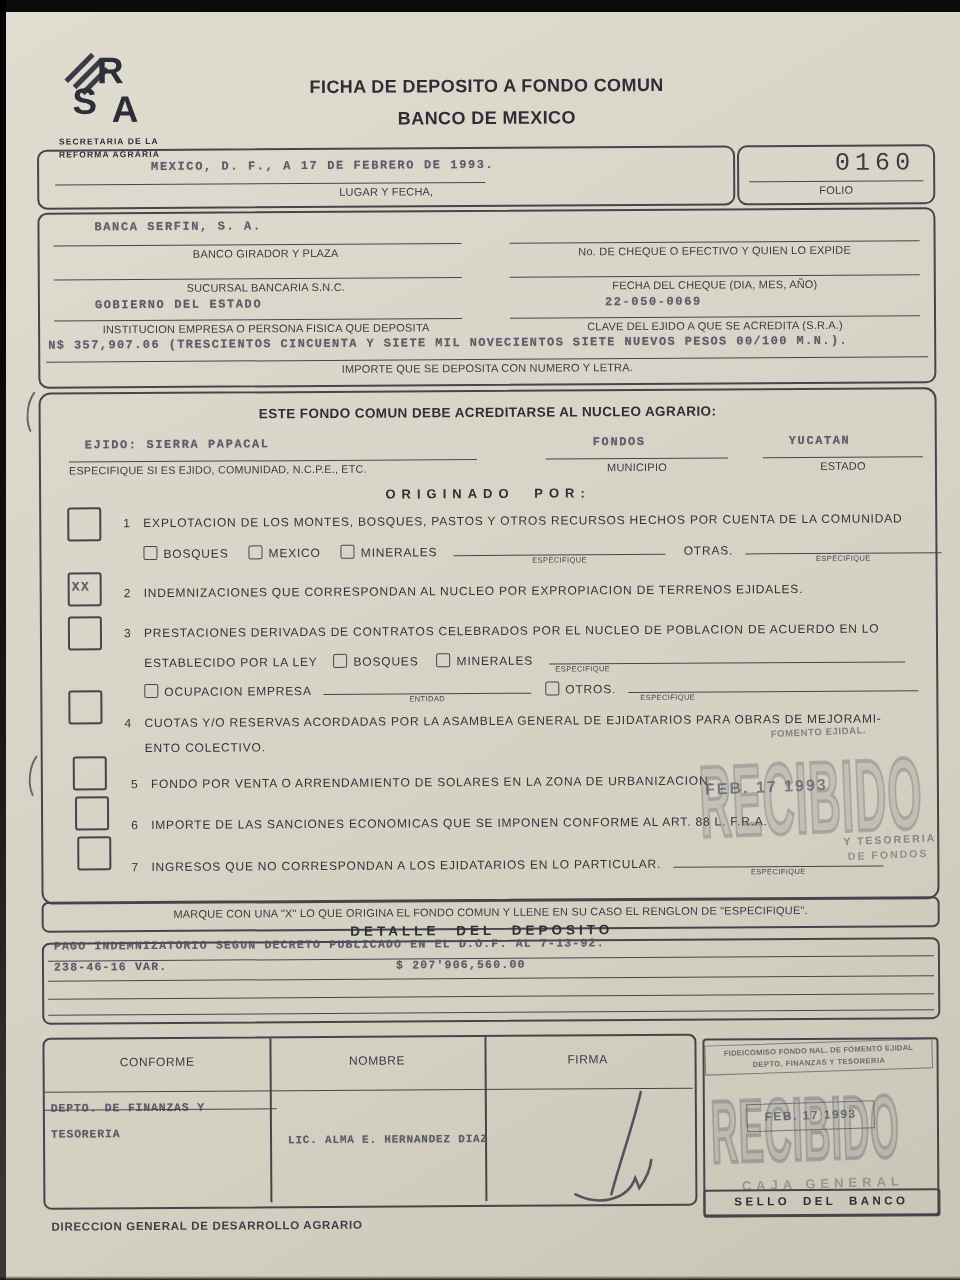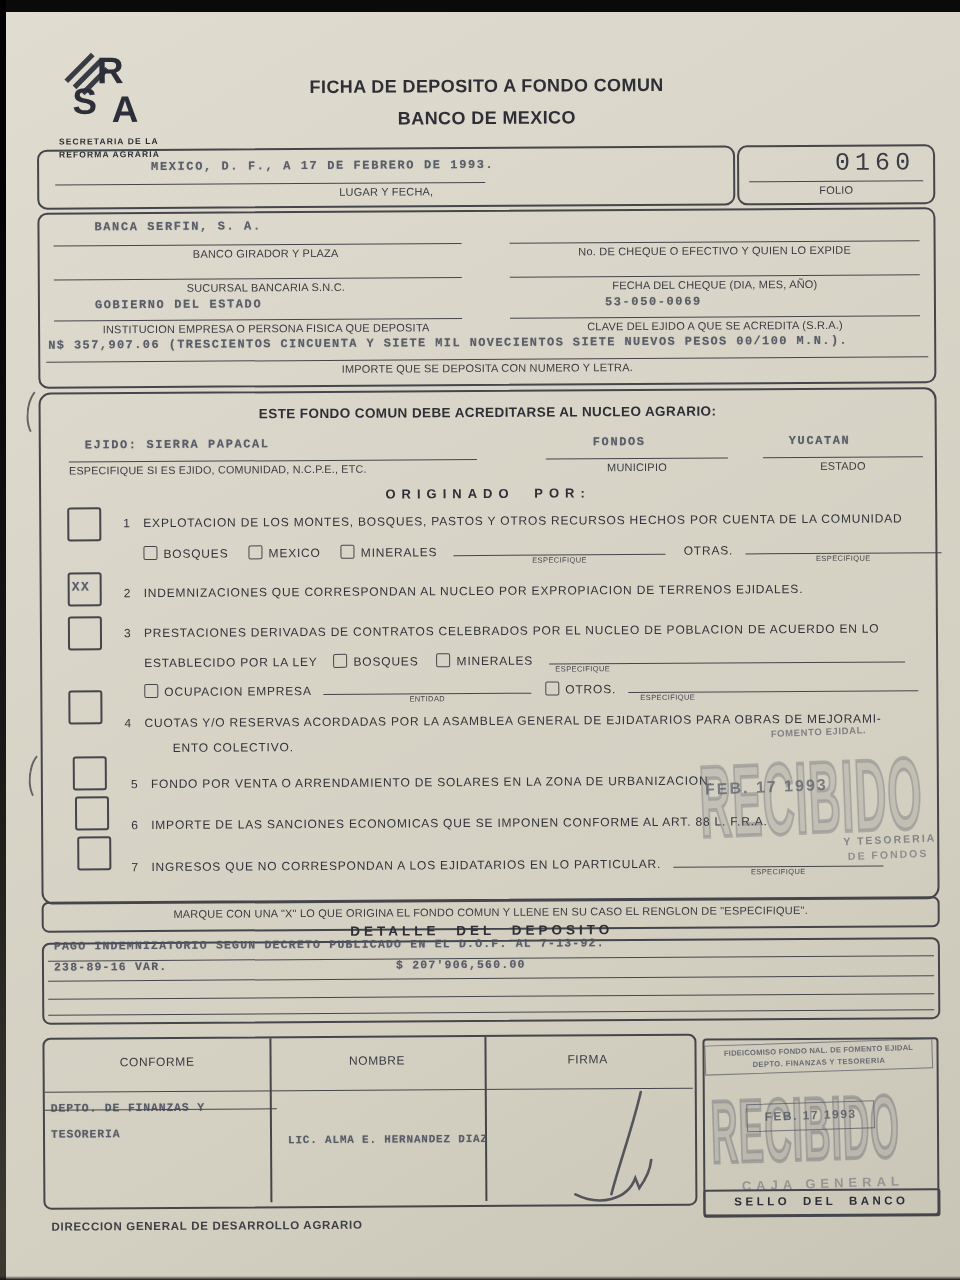--- a/index.html
+++ b/index.html
@@ -85,21 +85,21 @@
       <div class="p abs ctr" style="left:460px;width:430px;top:34px;">No. DE CHEQUE O EFECTIVO Y QUIEN LO EXPIDE</div>
 
       <div class="rule" style="left:14px;top:65px;width:408px;"></div>
       <div class="p abs ctr" style="left:0;width:452px;top:68px;">SUCURSAL BANCARIA S.N.C.</div>
       <div class="rule" style="left:470px;top:65px;width:410px;"></div>
       <div class="p abs ctr" style="left:460px;width:430px;top:68px;">FECHA DEL CHEQUE (DIA, MES, AÑO)</div>
 
       <div class="t abs" style="left:55px;top:84px;">GOBIERNO DEL ESTADO</div>
       <div class="rule" style="left:14px;top:106px;width:408px;"></div>
       <div class="p abs ctr" style="left:0;width:452px;top:109px;">INSTITUCION EMPRESA O PERSONA FISICA QUE DEPOSITA</div>
-      <div class="t abs" style="left:565px;top:84px;">53-050-0069</div>
+      <div class="t abs" style="left:565px;top:84px;">22-050-0069</div>
       <div class="rule" style="left:470px;top:106px;width:410px;"></div>
       <div class="p abs ctr" style="left:460px;width:430px;top:109px;">CLAVE DEL EJIDO A QUE SE ACREDITA (S.R.A.)</div>
 
       <div class="t abs" style="left:8px;top:124px;font-size:12px;letter-spacing:1.4px;">N$ 357,907.06 (TRESCIENTOS CINCUENTA Y SIETE MIL NOVECIENTOS SIETE NUEVOS PESOS 00/100 M.N.).</div>
       <div class="rule" style="left:6px;right:6px;top:147px;"></div>
       <div class="p abs ctr" style="left:0;width:100%;top:150px;">IMPORTE QUE SE DEPOSITA CON NUMERO Y LETRA.</div>
     </div>
 
     <div class="fold" style="left:28px;top:384px;transform:rotate(6deg);"></div>
     <div class="fold" style="left:28px;top:748px;transform:rotate(6deg);"></div>
@@ -147,21 +147,21 @@
       </div>
       <div class="item abs" style="left:102px;top:288px;">
         <span class="scb"></span><span>OCUPACION EMPRESA</span>
         <span class="wl" style="width:208px;margin-left:8px;"><em>ENTIDAD</em></span>
         <span class="scb" style="margin-left:10px;"></span><span>OTROS.</span>
         <span class="wl" style="width:290px;margin-left:8px;"><em style="text-align:left;padding-left:12px;">ESPECIFIQUE</em></span>
       </div>
 
       <div class="cb" style="left:26px;top:296px;"></div>
       <div class="item abs" style="left:82px;top:322px;"><span class="inum">4</span><span>CUOTAS Y/O RESERVAS  ACORDADAS POR LA ASAMBLEA GENERAL DE EJIDATARIOS PARA OBRAS DE MEJORAMI-</span></div>
-      <div class="item abs" style="left:102px;top:347px;margin-left:28px;">ENTO COLECTIVO.</div>
+      <div class="item abs" style="left:102px;top:347px;">ENTO COLECTIVO.</div>
 
       <div class="cb" style="left:30px;top:362px;"></div>
       <div class="item abs" style="left:88px;top:383px;"><span class="inum">5</span><span>FONDO POR VENTA O ARRENDAMIENTO DE SOLARES EN LA ZONA DE URBANIZACION.</span></div>
 
       <div class="cb" style="left:32px;top:402px;"></div>
       <div class="item abs" style="left:88px;top:424px;"><span class="inum">6</span><span>IMPORTE DE LAS SANCIONES ECONOMICAS QUE SE IMPONEN CONFORME AL ART. 88 L. F.R.A.</span></div>
 
       <div class="cb" style="left:34px;top:442px;"></div>
       <div class="item abs" style="left:88px;top:463px;"><span class="inum">7</span><span>INGRESOS QUE NO CORRESPONDAN A LOS EJIDATARIOS EN LO PARTICULAR.</span>
         <span class="wl" style="width:210px;margin-left:8px;"><em>ESPECIFIQUE</em></span>
@@ -176,21 +176,21 @@
       </div>
     </div>
 
     <div class="box" style="left:40px;top:899px;width:894px;height:27px;border-radius:7px;">
       <div class="p abs ctr" style="left:0;width:100%;top:5px;font-size:11px;">MARQUE CON UNA "X" LO QUE ORIGINA EL FONDO COMUN Y LLENE EN SU CASO EL RENGLON DE "ESPECIFIQUE".</div>
     </div>
 
     <div class="pb abs ctr" style="left:0;width:960px;top:923px;font-size:13.5px;letter-spacing:4px;word-spacing:9px;z-index:3;">DETALLE DEL DEPOSITO</div>
     <div class="box" style="left:40px;top:940px;width:894px;height:78px;border-radius:8px;">
       <div class="t abs" style="left:10px;top:-5px;font-size:11.5px;letter-spacing:1.2px;z-index:2;">PAGO INDEMNIZATORIO SEGUN DECRETO PUBLICADO EN EL D.O.F. AL 7-13-92.</div>
-      <div class="t abs" style="left:10px;top:16px;font-size:11.5px;letter-spacing:1.2px;z-index:2;">238-89-16 VAR.</div>
+      <div class="t abs" style="left:10px;top:16px;font-size:11.5px;letter-spacing:1.2px;z-index:2;">238-46-16 VAR.</div>
       <div class="t abs" style="left:352px;top:16px;font-size:11.5px;letter-spacing:1.2px;z-index:2;">$ 207'906,560.00</div>
       <div class="rule" style="left:4px;right:4px;top:16px;"></div>
       <div class="rule" style="left:4px;right:4px;top:36px;"></div>
       <div class="rule" style="left:4px;right:4px;top:54px;"></div>
       <div class="rule" style="left:4px;right:4px;top:70px;"></div>
     </div>
 
     <div class="box" style="left:40px;top:1035px;width:650px;height:168px;border-radius:8px;">
       <div class="p abs ctr" style="left:0;width:225px;top:16px;font-size:12px;letter-spacing:.6px;">CONFORME</div>
       <div class="p abs ctr" style="left:225px;width:215px;top:16px;font-size:12px;letter-spacing:.6px;">NOMBRE</div>

